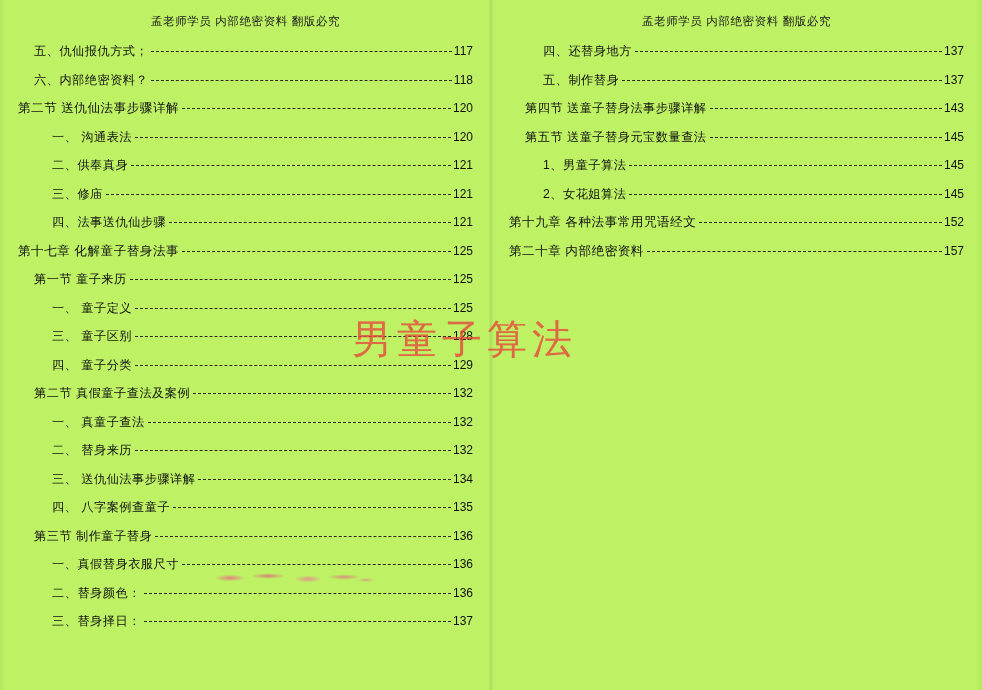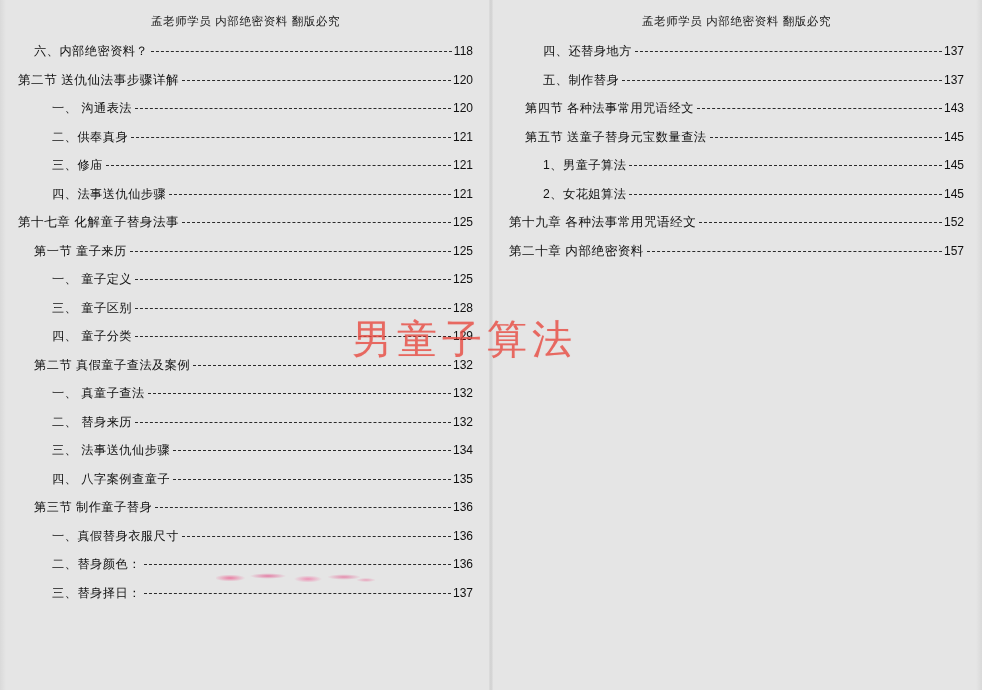--- a/index.html
+++ b/index.html
@@ -13,21 +13,21 @@
     font-family: "Liberation Sans", sans-serif;
     overflow: hidden;
     position: relative;
   }
   .page {
     position: absolute;
     top: 0;
     left: 0;
     width: 982px;
     height: 690px;
-    background: #e5e5e5;
+    background: #bef264;
   }
   .col {
     position: absolute;
     top: 0;
     height: 690px;
     box-sizing: border-box;
   }
   .col-left {
     left: 0;
     width: 491px;
@@ -139,20 +139,25 @@
 <div class="page">
 
   <div class="edge-shadow-left"></div>
   <div class="edge-shadow-right"></div>
   <div class="spine"></div>
 
   <div class="col col-left">
     <div class="header">孟老师学员  内部绝密资料   翻版必究</div>
     <ul class="toc" id="toc-left">
         <li class="toc-entry lvl-1">
+          <span class="label">五、仇仙报仇方式；</span>
+          <span class="dots"></span>
+          <span class="page-num">117</span>
+        </li>
+        <li class="toc-entry lvl-1">
           <span class="label">六、内部绝密资料？</span>
           <span class="dots"></span>
           <span class="page-num">118</span>
         </li>
         <li class="toc-entry lvl-0">
           <span class="label">第二节 送仇仙法事步骤详解</span>
           <span class="dots"></span>
           <span class="page-num">120</span>
         </li>
         <li class="toc-entry lvl-2">
@@ -209,21 +214,21 @@
           <span class="label">一、  真童子查法</span>
           <span class="dots"></span>
           <span class="page-num">132</span>
         </li>
         <li class="toc-entry lvl-2">
           <span class="label">二、 替身来历</span>
           <span class="dots"></span>
           <span class="page-num">132</span>
         </li>
         <li class="toc-entry lvl-2">
-          <span class="label">三、 法事送仇仙步骤</span>
+          <span class="label">三、 送仇仙法事步骤详解</span>
           <span class="dots"></span>
           <span class="page-num">134</span>
         </li>
         <li class="toc-entry lvl-2">
           <span class="label">四、  八字案例查童子</span>
           <span class="dots"></span>
           <span class="page-num">135</span>
         </li>
         <li class="toc-entry lvl-1">
           <span class="label">第三节 制作童子替身</span>
@@ -255,21 +260,21 @@
           <span class="label">四、还替身地方</span>
           <span class="dots"></span>
           <span class="page-num">137</span>
         </li>
         <li class="toc-entry lvl-2">
           <span class="label">五、制作替身</span>
           <span class="dots"></span>
           <span class="page-num">137</span>
         </li>
         <li class="toc-entry lvl-1">
-          <span class="label">第四节 各种法事常用咒语经文</span>
+          <span class="label">第四节 送童子替身法事步骤详解</span>
           <span class="dots"></span>
           <span class="page-num">143</span>
         </li>
         <li class="toc-entry lvl-1">
           <span class="label">第五节 送童子替身元宝数量查法</span>
           <span class="dots"></span>
           <span class="page-num">145</span>
         </li>
         <li class="toc-entry lvl-2">
           <span class="label">1、男童子算法</span>

